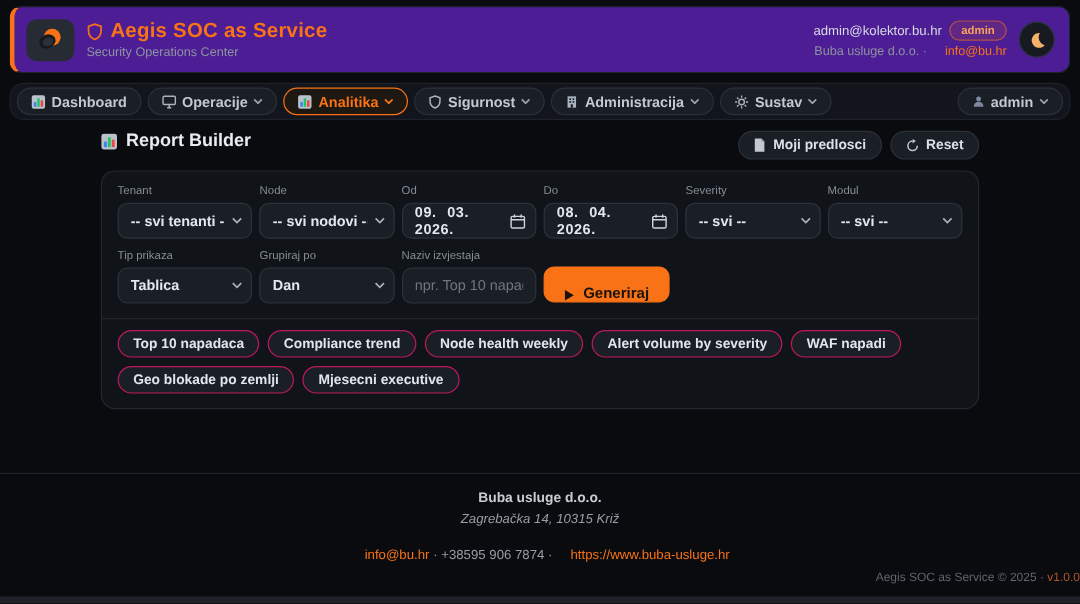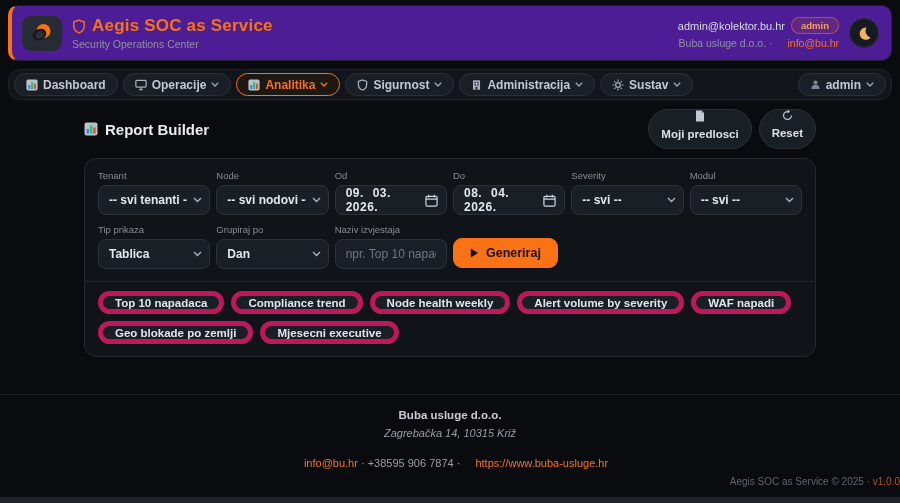--- a/index.html
+++ b/index.html
@@ -48,27 +48,27 @@
   .nav-pill {
     display:flex; align-items:center; gap:5px; height:23px; padding:0 11px;
     background:#1a1f26; border:1px solid #2a303a; border-radius:999px;
     font-size:12px; font-weight:bold; color:#c3c9d2; cursor:pointer; white-space:nowrap;
   }
   .nav-pill.active { border-color:#f97316; color:#f97316; background:#1d1812; }
   .nav-spacer { flex:1; }
 
   
   .main-area { width:732px; margin:9px auto 0; }
-  .page-head { display:flex; align-items:center; margin:0 0 9px; }
+  .page-head { display:flex; align-items:flex-start; margin:0 0 9px; }
   .page-title { display:flex; align-items:center; gap:7px; font-size:15px; font-weight:bold; color:#e8ebf0; }
   .head-actions { margin-left:auto; display:flex; gap:7px; }
   .ghost-btn {
-    display:flex; align-items:center; gap:6px; height:40px; padding:0 12px;
+    display:flex; align-items:center; gap:6px; height:24px; padding:0 12px;
     background:#1a1f26; border:1px solid #2a303a; border-radius:999px;
-    font-size:11.5px; font-weight:bold; color:#dde1e7; cursor:pointer;flex-direction:column;
+    font-size:11.5px; font-weight:bold; color:#dde1e7; cursor:pointer;
   }
 
   .form-card {
     background:#101318; border:1px solid #232830; border-radius:12px; padding:11px 13px 12px;
   }
   .form-row { display:flex; gap:6px; }
   .form-row + .form-row { margin-top:9px; }
   .field { flex:1; min-width:0; }
   .field-fixed { width:calc((100% - 30px)/6); flex:none; }
   .field-label { font-size:9.5px; color:#868d97; margin-bottom:4px; }
@@ -83,29 +83,29 @@
   }
   .select-wrap { position:relative; }
   .select-wrap .chev { position:absolute; right:8px; top:50%; transform:translateY(-50%); pointer-events:none; }
   .date-ctl { padding:0 8px 0 10px; font-weight:bold; justify-content:space-between; cursor:text; }
   .date-text { letter-spacing:.5px; word-spacing:5px; }
   input.ctl { padding:0 10px; font-family:inherit; outline:none; font-weight:normal; }
   input.ctl::placeholder { color:#6e7681; opacity:1; }
   .generate-btn {
     height:30px; padding:0 16px; margin-top:14px;
     background:#f97316; border:1px solid #f97316; border-radius:9px;
-    display:flex; align-items:center; gap:7px;
+    display:flex; align-items:flex-end; gap:7px;
     font-size:12.5px; font-weight:bold; color:#18120a; cursor:pointer; white-space:nowrap;
   }
   .card-divider { border-top:1px solid #20252d; margin:12px -13px 9px; }
   .quick-label { font-size:9.5px; color:#7c838d; letter-spacing:.6px; margin-bottom:6px; }
   .chip-row { display:flex; gap:7px; flex-wrap:wrap; }
   .chip {
     height:23px; padding:0 12px; display:flex; align-items:center;
-    background:#1a1f26; border:5px solid #be185d; border-radius:999px;
+    background:#1a1f26; border:1px solid #be185d; border-radius:999px;
     font-size:11.5px; font-weight:bold; color:#e2e6ec; cursor:pointer; white-space:nowrap;
   }
 
   
   .app-footer { margin-top:auto; border-top:1px solid #1d2127; padding:14px 0 10px; text-align:center; }
   .footer-company { font-size:11.5px; font-weight:bold; color:#c8cdd4; }
   .footer-address { font-size:11px; color:#979ea7; margin-top:6px;font-style:italic; }
   .footer-contact { font-size:11px; color:#979ea7; margin-top:18px; }
   .footer-meta { font-size:10px; color:#5f656d; margin-top:7px;text-align:right; }
   .footer-version { color:#b4562c; }

